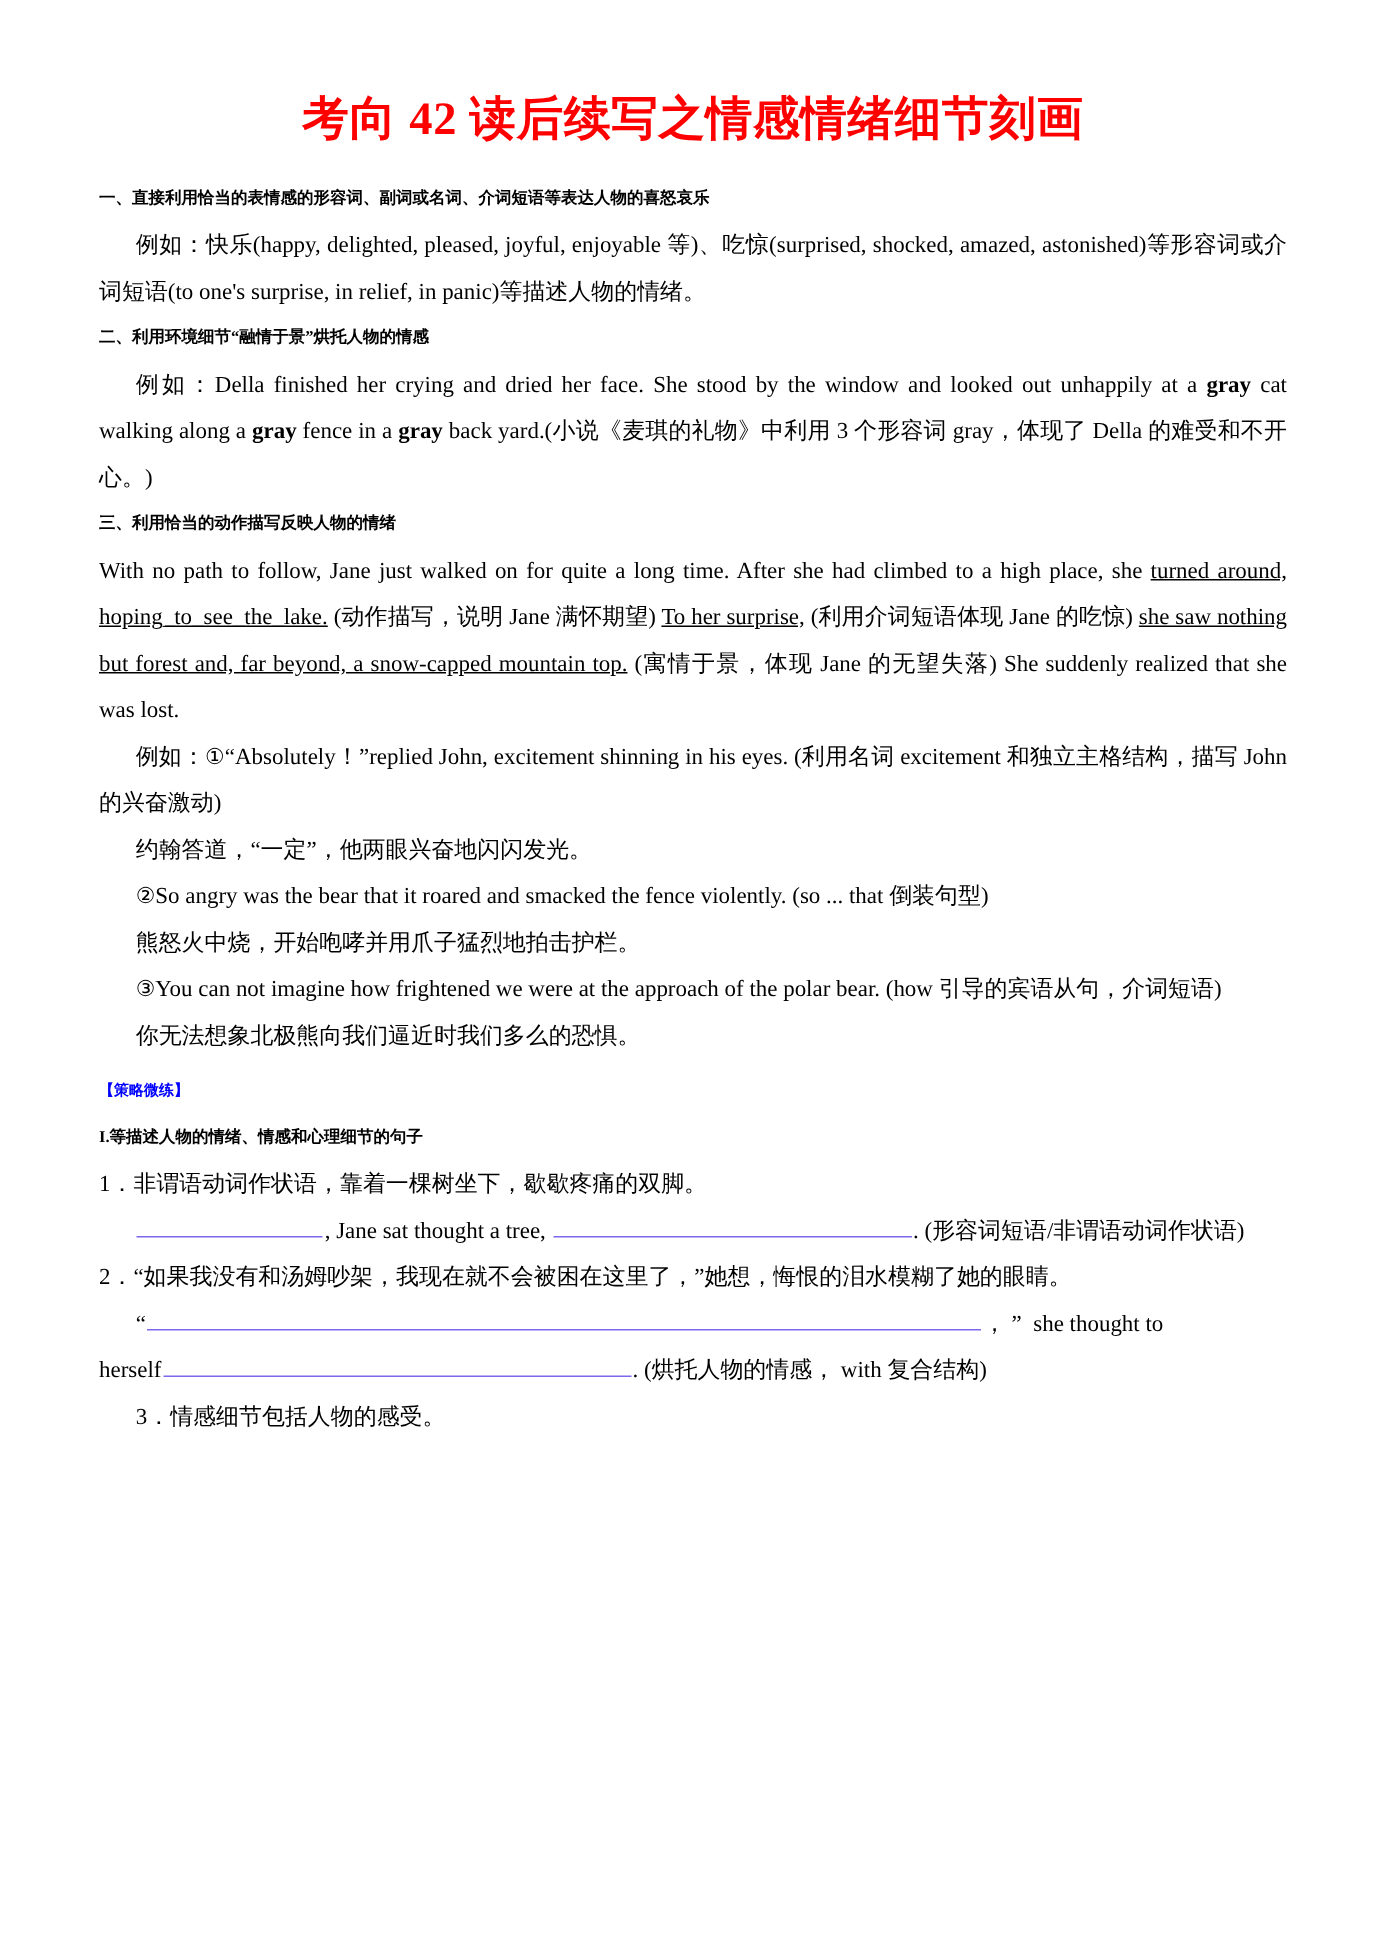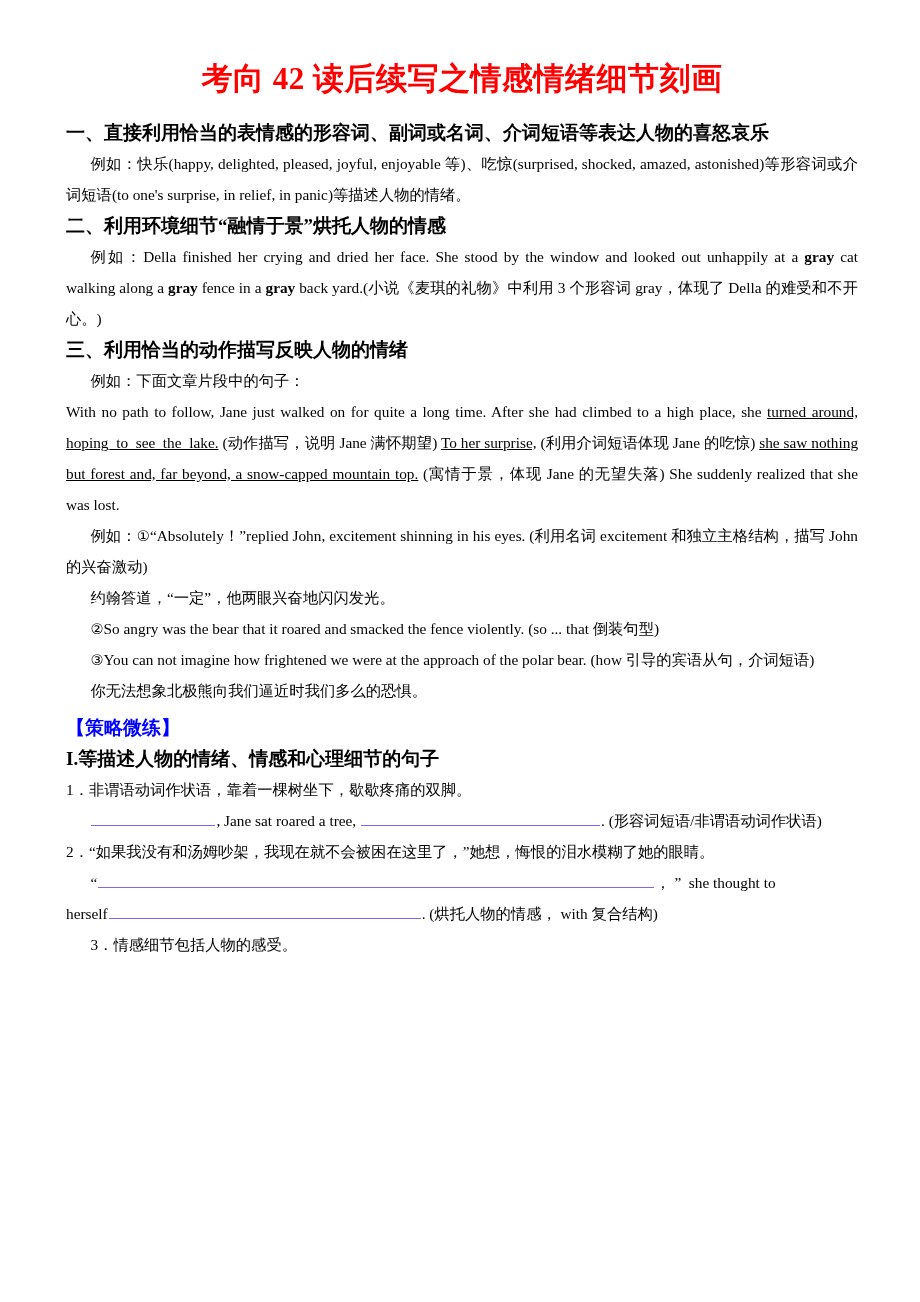--- a/index.html
+++ b/index.html
@@ -35,28 +35,28 @@
     margin: 0;
     font-size: 15.3px;
     line-height: 31px;
     text-align: justify;
     text-justify: inter-ideograph;
   }
   .indent  { text-indent: 2em; }
   .indent1 { text-indent: 1.6em; }
   .sec-head {
     font-weight: bold;
-    font-size: 19px;
+    font-size: 11px;
     line-height: 31px;
     margin: 0;
   }
   .blue-head {
     color: #0000FF;
     font-weight: bold;
-    font-size: 19px;
+    font-size: 10px;
     line-height: 31px;
     margin: 0;
     padding-top: 6px;
   }
   .bold { font-weight: bold; }
   .u { text-decoration: underline; }
   .circ { font-family: "DejaVu Sans", sans-serif; font-size: 14.6px; }
   .blank {
     display: inline-block;
     border-bottom: 1.3px solid #7B68EE;
@@ -78,34 +78,34 @@
   <h1 class="doc-title">考向 42  读后续写之情感情绪细节刻画</h1>
 
 
   <p class="sec-head">一、直接利用恰当的表情感的形容词、副词或名词、介词短语等表达人物的喜怒哀乐</p>
   <p class="indent1"><span>例如：</span><span>快乐(happy, delighted, pleased, joyful, enjoyable 等)、吃惊(surprised, shocked, amazed, astonished)等形容词或介词短语(to one's surprise, in relief, in panic)等描述人物的情绪。</span></p>
 
   <p class="sec-head">二、利用环境细节“融情于景”烘托人物的情感</p>
   <p class="indent1"><span>例如：</span><span>Della finished her crying and dried her face. She stood by the window and looked out unhappily at a </span><span class="bold">gray</span><span> cat walking along a </span><span class="bold">gray</span><span> fence in a </span><span class="bold">gray</span><span> back yard.</span><span>(小说《麦琪的礼物》中利用 3 个形容词 gray，体现了 Della 的难受和不开心。)</span></p>
 
   <p class="sec-head">三、利用恰当的动作描写反映人物的情绪</p>
-  <p class="indent1"><span>例如：</span><span>下面文章片段中的句子：</span></p>
   <p><span>With no path to follow, Jane just walked on for quite a long time. After she had climbed to a high place, she </span><span class="u">turned around, hoping_to_see_the_lake.</span><span> (动作描写，说明 Jane 满怀期望) </span><span class="u">To her surprise,</span><span> (利用介词短语体现 Jane 的吃惊) </span><span class="u">she saw nothing but forest and, far beyond, a snow-capped mountain top.</span><span> (寓情于景，体现 Jane 的无望失落) </span><span>She suddenly realized that she was lost.</span></p>
 
   <p class="indent1"><span>例如：</span><span class="circ">①</span><span>“Absolutely！”replied John, excitement shinning in his eyes. (利用名词 excitement 和独立主格结构，描写 John 的兴奋激动)</span></p>
   <p class="indent1">约翰答道，“一定”，他两眼兴奋地闪闪发光。</p>
   <p class="indent1"><span class="circ">②</span><span>So angry was the bear that it roared and smacked the fence violently. (so ... that 倒装句型)</span></p>
+  <p class="indent1">熊怒火中烧，开始咆哮并用爪子猛烈地拍击护栏。</p>
   <p class="indent1"><span class="circ">③</span><span>You can not imagine how frightened we were at the approach of the polar bear. (how 引导的宾语从句，介词短语)</span></p>
   <p class="indent1">你无法想象北极熊向我们逼近时我们多么的恐惧。</p>
 
   <p class="blue-head">【策略微练】</p>
   <p class="sec-head">I.等描述人物的情绪、情感和心理细节的句子</p>
 
   <p><span>1．</span><span>非谓语动词作状语，靠着一棵树坐下，歇歇疼痛的双脚。</span></p>
-  <p class="indent1"><span class="blank b-a"></span><span>, Jane sat roared a tree, </span><span class="blank b-b"></span><span>. (形容词短语/非谓语动词作状语)</span></p>
+  <p class="indent1"><span class="blank b-a"></span><span>, Jane sat thought a tree, </span><span class="blank b-b"></span><span>. (形容词短语/非谓语动词作状语)</span></p>
 
   <p><span>2．</span><span>“如果我没有和汤姆吵架，我现在就不会被困在这里了，”她想，悔恨的泪水模糊了她的眼睛。</span></p>
   <p class="indent1"><span>“</span><span class="blank b-c"></span><span>，  ”</span>&nbsp;&nbsp;<span class="nowrap">she thought to</span></p>
   <p><span>herself</span><span class="blank b-d"></span><span>. (烘托人物的情感，  with 复合结构)</span></p>
 
   <p class="indent1"><span>3．</span><span>情感细节包括人物的感受。</span></p>
 
 </div>
 
 </body></html>

